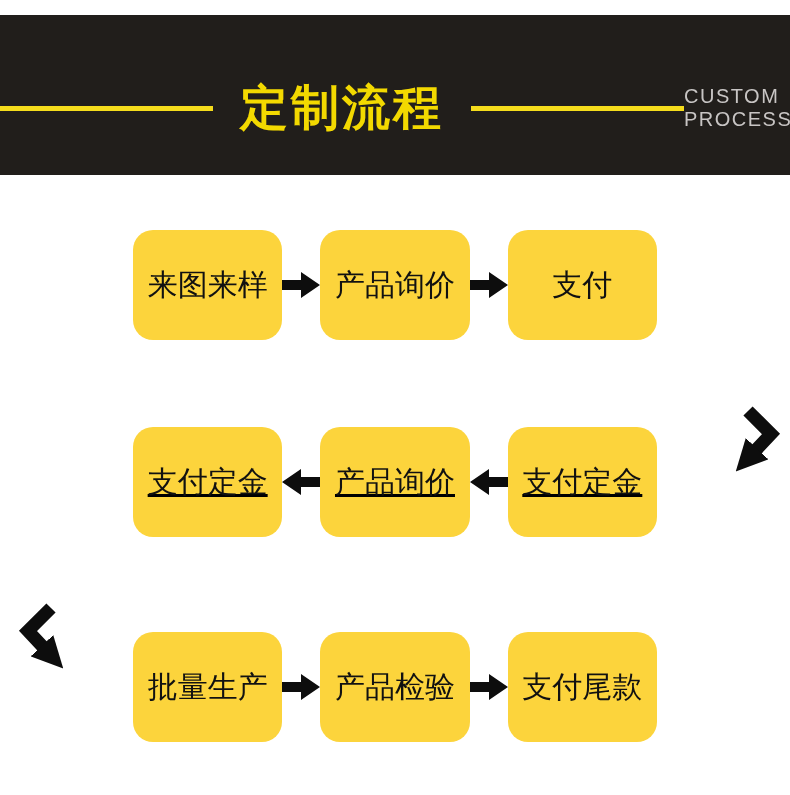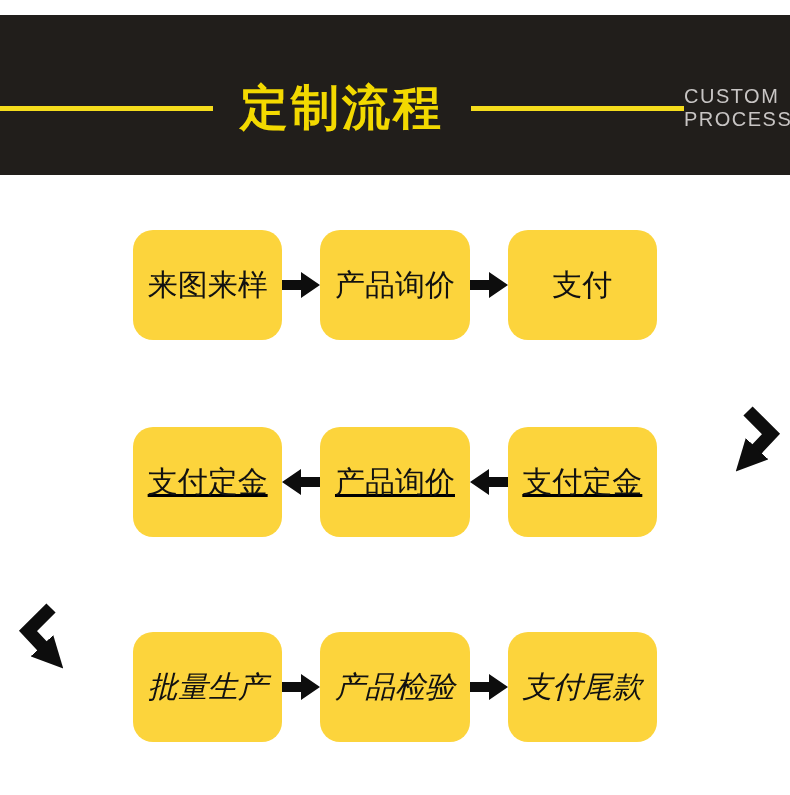--- a/index.html
+++ b/index.html
@@ -61,21 +61,21 @@
   }
   .flow-row {
     display: flex;
     align-items: center;
     justify-content: space-between;
     width: 524px;
     margin: 0 auto;
   }
   .flow-row.r1 { margin-top: 55px; }
   .flow-row.r2 { margin-top: 87px; text-decoration: underline; }
-  .flow-row.r3 { margin-top: 95px; font-style: italic; }
+  .flow-row.r3 { margin-top: 95px; }
 
   .box {
     width: 152px;
     height: 110px;
     background: #fcd43c;
     border-radius: 20px;
     display: flex;
     flex-direction: column;
     align-items: center;
     justify-content: center;

